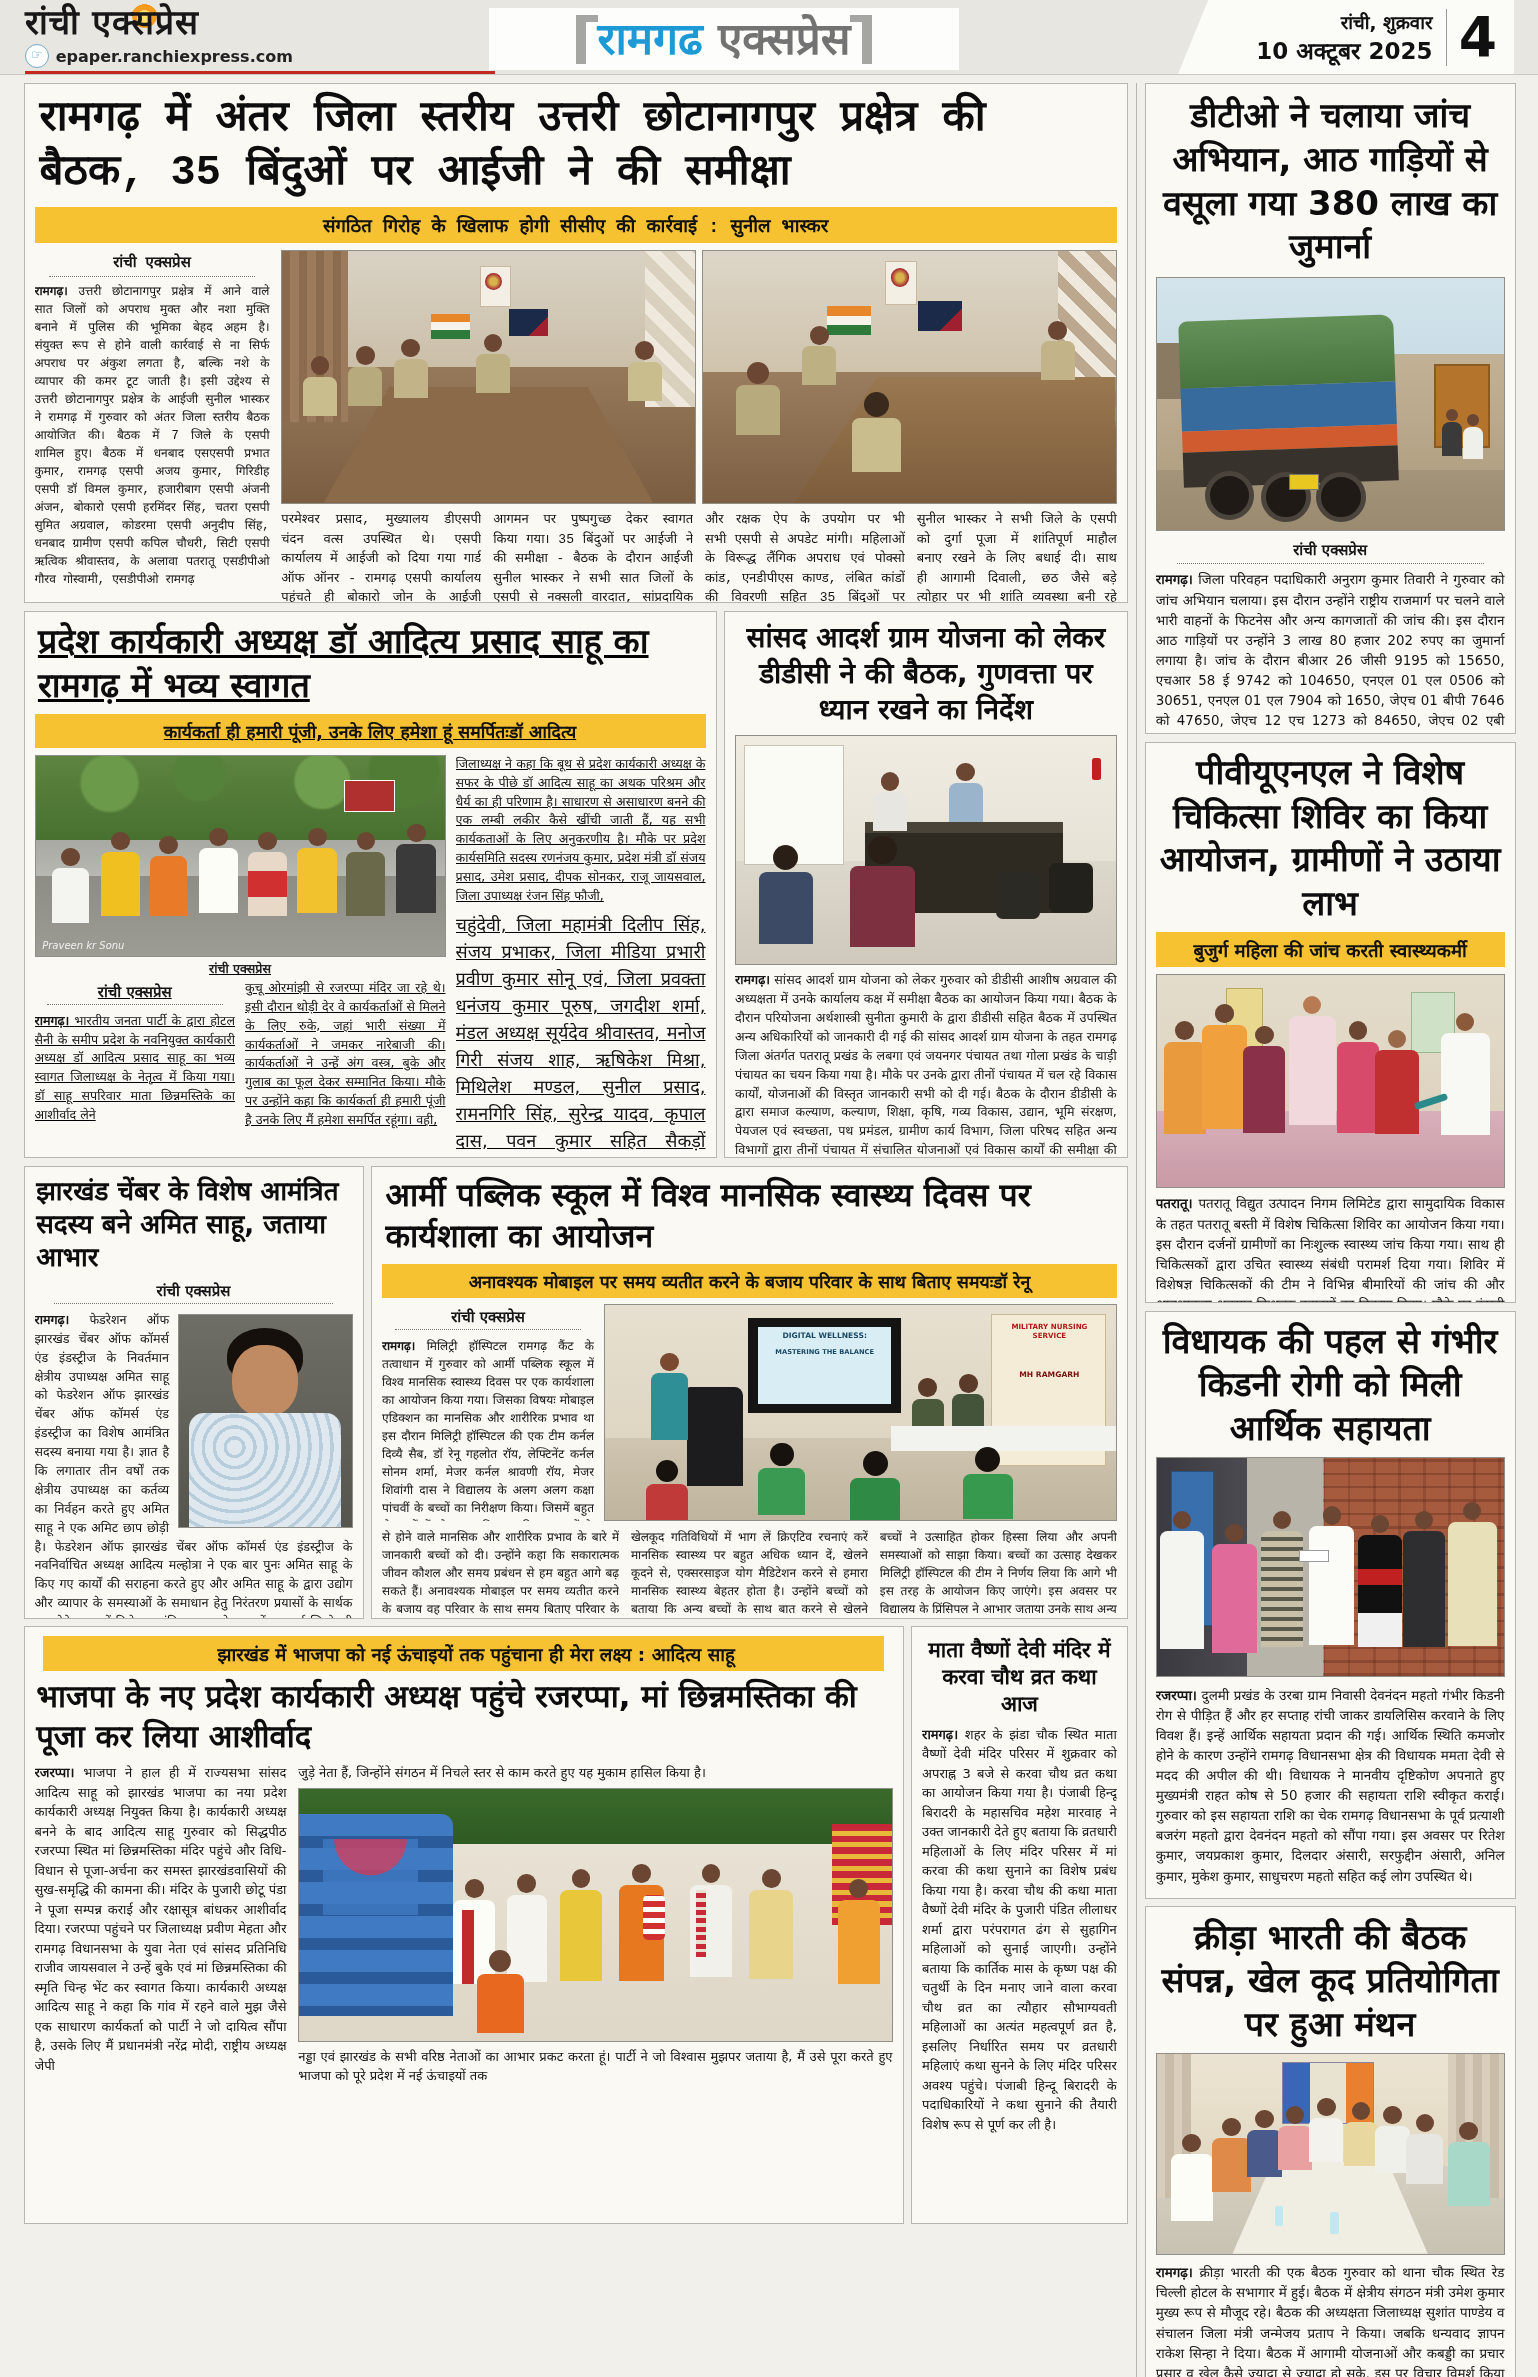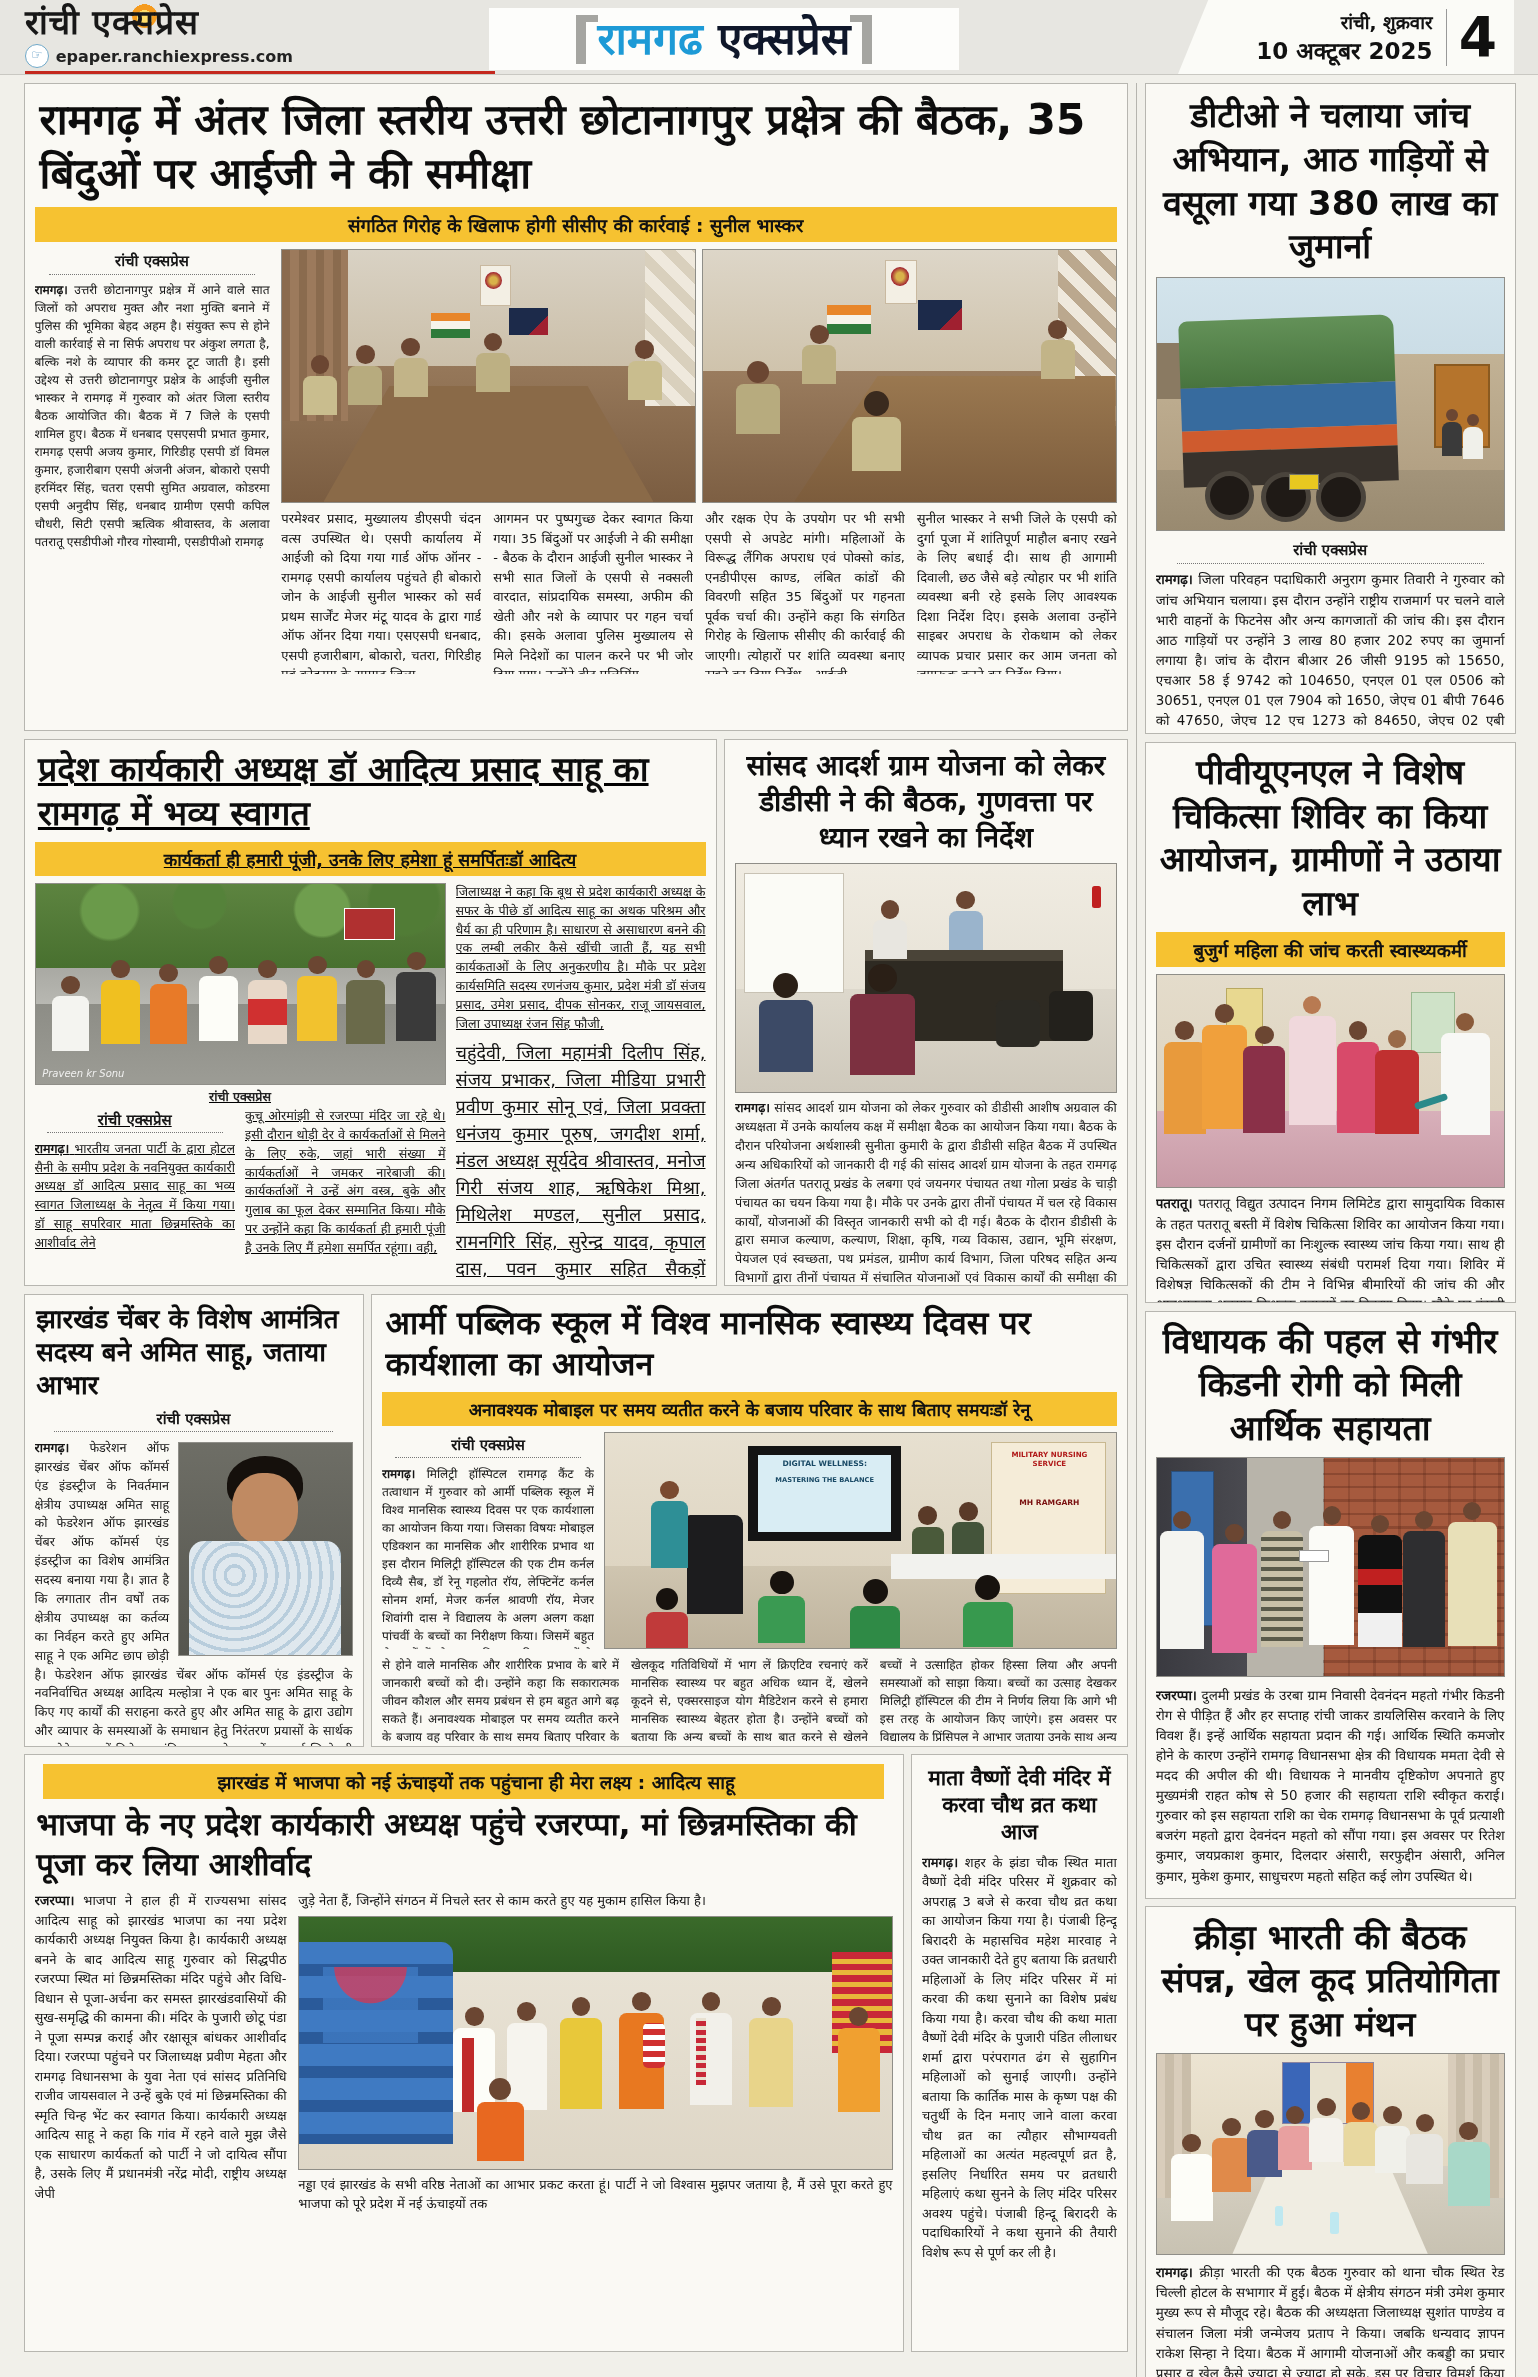--- a/index.html
+++ b/index.html
@@ -16,21 +16,21 @@
   .hand-icon{width:22px;height:22px;border-radius:50%;background:#fff;border:1.7px solid #6fa8c8;color:#2a7ab0;
              font-size:12.6px;line-height:20px;text-align:center;}
   .site-url{font-size:16px;font-weight:700;color:#222;}
   .red-rule{position:absolute;left:25px;top:71px;width:470px;height:3.4px;background:#c4281e;}
   .masthead{position:absolute;left:489px;top:8.4px;width:470px;height:62px;background:#fdfdfb;
             display:flex;align-items:center;justify-content:center;gap:11.8px;}
   .bracket{width:10px;height:49px;background:#a5a5a1;position:relative;}
   .bracket::after{content:"";position:absolute;top:0;width:22px;height:7.6px;background:#a5a5a1;}
   .bracket.l::after{left:0;} .bracket.r::after{right:0;}
   .masthead-text{font-size:44px;font-weight:800;line-height:1;white-space:nowrap;}
-  .mh-blue{color:#1d9ad6;} .mh-dark{color:#0f172a;}
+  .mh-blue{color:#1d9ad6;} .mh-dark{color:#737373;}
   .date-block{position:absolute;right:25px;top:0;height:74px;width:336px;background:#fbfbf7;
               clip-path:polygon(9% 0,100% 0,100% 100%,0 100%);display:flex;align-items:center;justify-content:flex-end;}
   .date-lines{text-align:right;padding-right:13.4px;border-right:0.8px solid #999;margin-right:11.8px;}
   .date-city{font-size:18.5px;font-weight:700;color:#111;}
   .date-date{font-size:23px;font-weight:800;color:#111;}
   .page-num{font-size:55px;font-weight:800;color:#101010;padding-right:17px;line-height:1;}
 
   
   .content{display:flex;gap:8.4px;padding:8.4px 23.5px 0 23.5px;}
   .main-col{width:1117px;display:flex;flex-direction:column;gap:7.6px;}
@@ -91,21 +91,21 @@
         <div class="date-date">10 अक्टूबर 2025</div>
       </div>
       <div class="page-num">4</div>
     </div>
   </header>
 
   <div class="content">
 
     <div class="main-col">
 
-      <article class="article" style="height:648px;">
+      <article class="article" style="height:520px;font-family:Liberation Mono, monospace;">
         <h1 class="hl hl-xl" style="margin:1.7px 5px 5px 5px;">रामगढ़ में अंतर जिला स्तरीय उत्तरी छोटानागपुर प्रक्षेत्र की बैठक, 35 बिंदुओं पर आईजी ने की समीक्षा</h1>
         <div class="kicker">संगठित गिरोह के खिलाफ होगी सीसीए की कार्रवाई : सुनील भास्कर</div>
         <div style="display:flex;gap:11.8px;">
           <div style="width:235px;flex:none;overflow:hidden;height:437px;">
             <div class="byline">रांची एक्सप्रेस</div>
             <div class="bt" style="font-size:12px;"><span class="dl">रामगढ़।</span> <span>उत्तरी छोटानागपुर प्रक्षेत्र में आने वाले सात जिलों को अपराध मुक्त और नशा मुक्ति बनाने में पुलिस की भूमिका बेहद अहम है। संयुक्त रूप से होने वाली कार्रवाई से ना सिर्फ अपराध पर अंकुश लगता है, बल्कि नशे के व्यापार की कमर टूट जाती है। इसी उद्देश्य से उत्तरी छोटानागपुर प्रक्षेत्र के आईजी सुनील भास्कर ने रामगढ़ में गुरुवार को अंतर जिला स्तरीय बैठक आयोजित की। बैठक में 7 जिले के एसपी शामिल हुए। बैठक में धनबाद एसएसपी प्रभात कुमार, रामगढ़ एसपी अजय कुमार, गिरिडीह एसपी डॉ विमल कुमार, हजारीबाग एसपी अंजनी अंजन, बोकारो एसपी हरमिंदर सिंह, चतरा एसपी सुमित अग्रवाल, कोडरमा एसपी अनुदीप सिंह, धनबाद ग्रामीण एसपी कपिल चौधरी, सिटी एसपी ऋत्विक श्रीवास्तव, के अलावा पतरातू एसडीपीओ गौरव गोस्वामी, एसडीपीओ रामगढ़</span></div>
           </div>
           <div style="flex:1;display:flex;flex-direction:column;gap:6.7px;">
             <div style="display:flex;gap:6.7px;">
 

